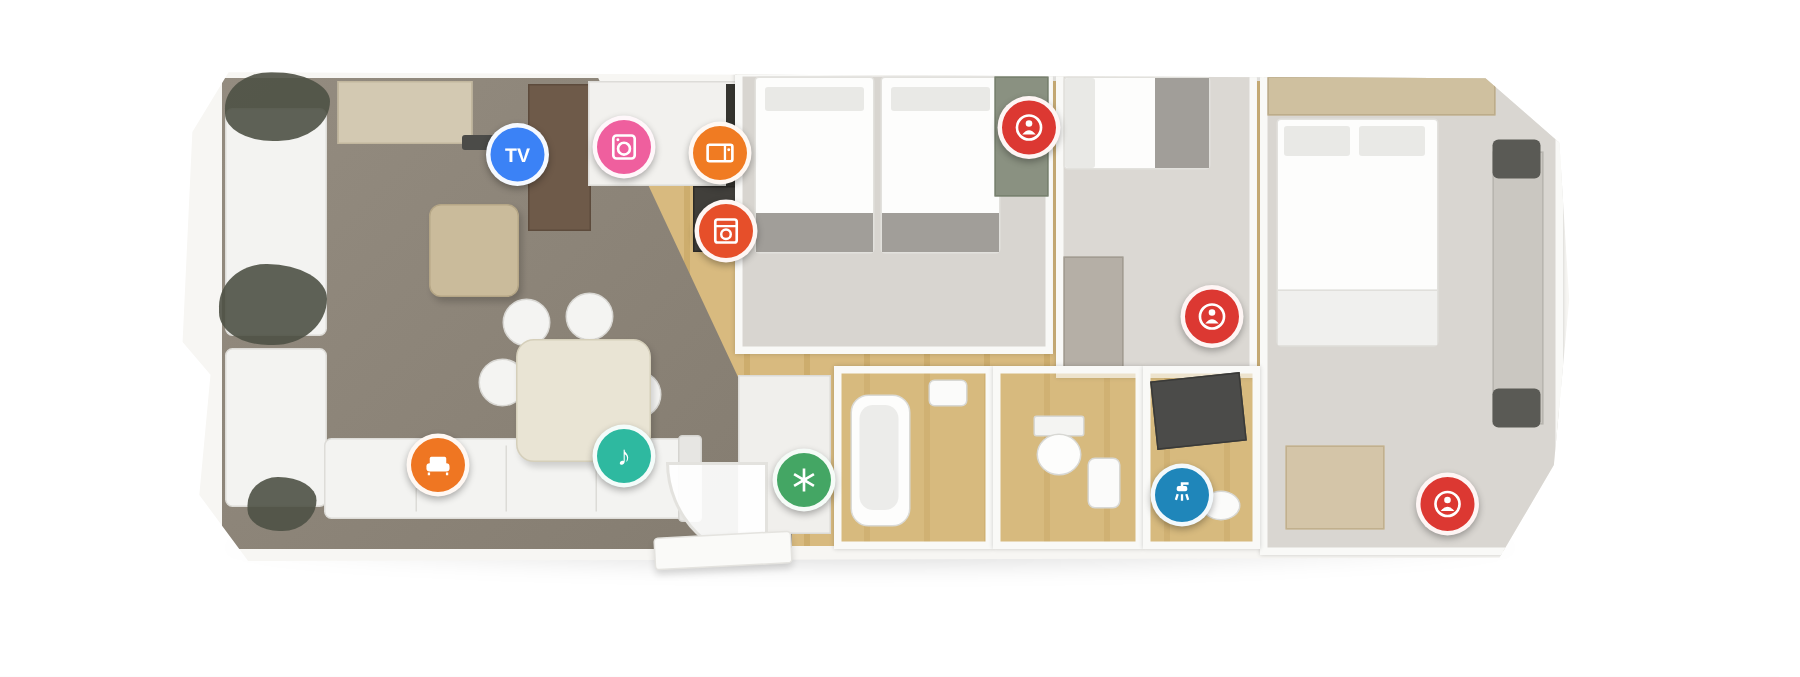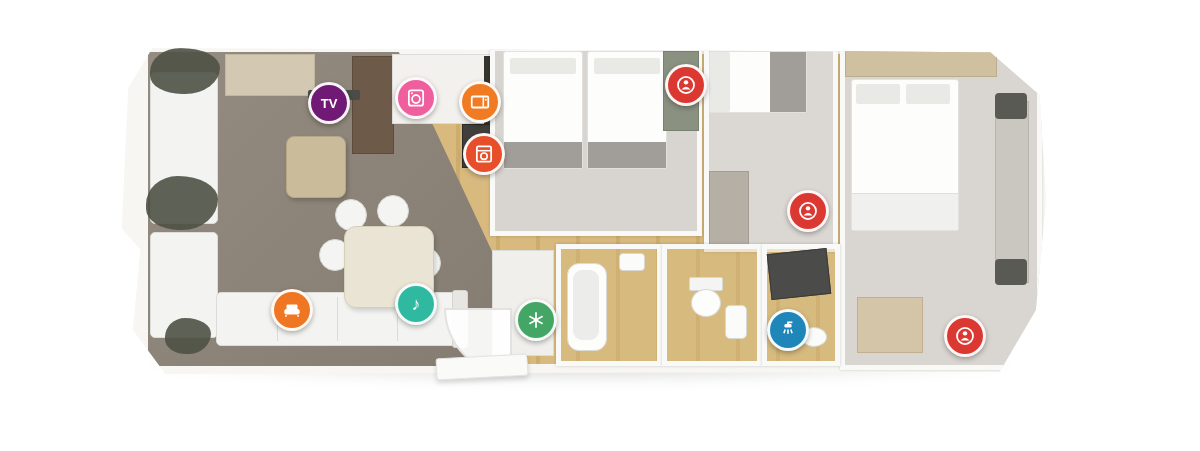--- a/index.html
+++ b/index.html
@@ -110,21 +110,21 @@
     border:2px solid #e3e2de;border-radius:0 0 0 100%;}
   #entry-step{position:absolute;left:436px;top:356px;width:90px;height:20px;background:#fafaf8;
     border:1px solid #e4e3df;border-radius:3px;transform:rotate(-3deg);box-shadow:0 3px 5px rgba(0,0,0,.14);}
 
   
   .badge{position:absolute;width:36px;height:36px;border-radius:50%;
     border:3px solid rgba(255,255,255,.95);box-shadow:0 2px 5px rgba(0,0,0,.3);
     display:flex;align-items:center;justify-content:center;color:#ffffff;z-index:50;}
   .badge span{font-weight:bold;font-size:13px;line-height:1;}
   .badge svg{width:22px;height:22px;display:block;}
-  #badge-tv{left:308px;top:82px;background:#701a75;}
+  #badge-tv{left:324px;top:82px;background:#3b82f6;}
   #badge-washer{left:395px;top:77px;background:#ef5f9e;}
   #badge-microwave{left:459px;top:81px;background:#f07b22;}
   #badge-oven{left:463px;top:133px;background:#e64f2a;}
   #badge-bed-twin{left:665px;top:64px;background:#dc3832;}
   #badge-bed-single{left:787px;top:190px;background:#dc3832;}
   #badge-sofa-bed{left:271px;top:289px;background:#ef7622;}
   #badge-music{left:395px;top:283px;background:#2eb9a0;}
   #badge-music span{font-size:18px;font-weight:normal;}
   #badge-fridge{left:515px;top:299px;background:#44a664;}
   #badge-shower{left:767px;top:309px;background:#1f86ba;}

